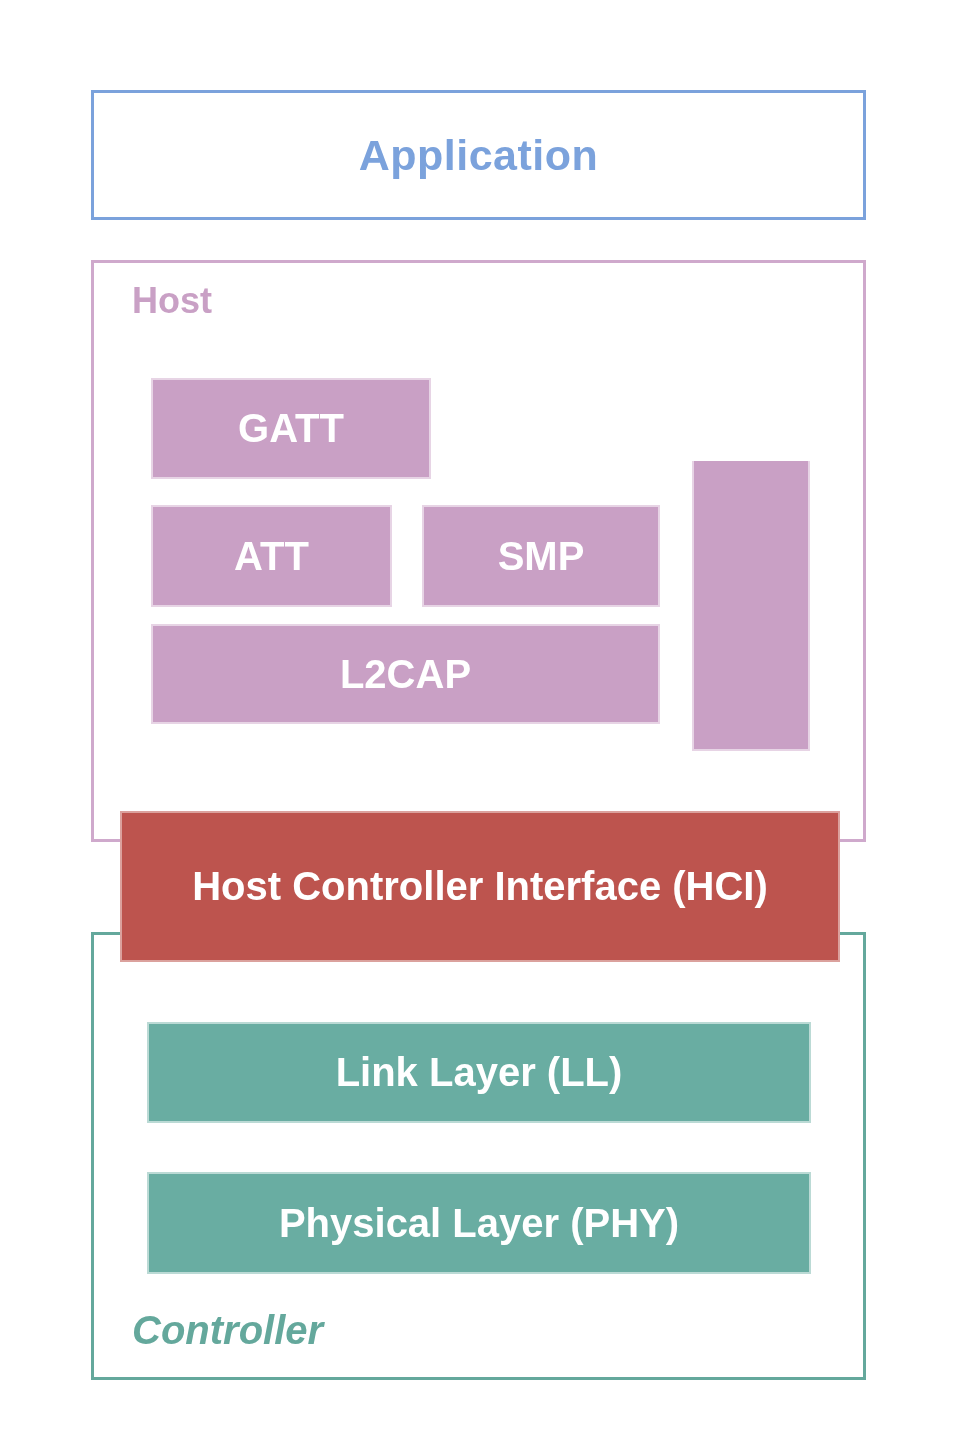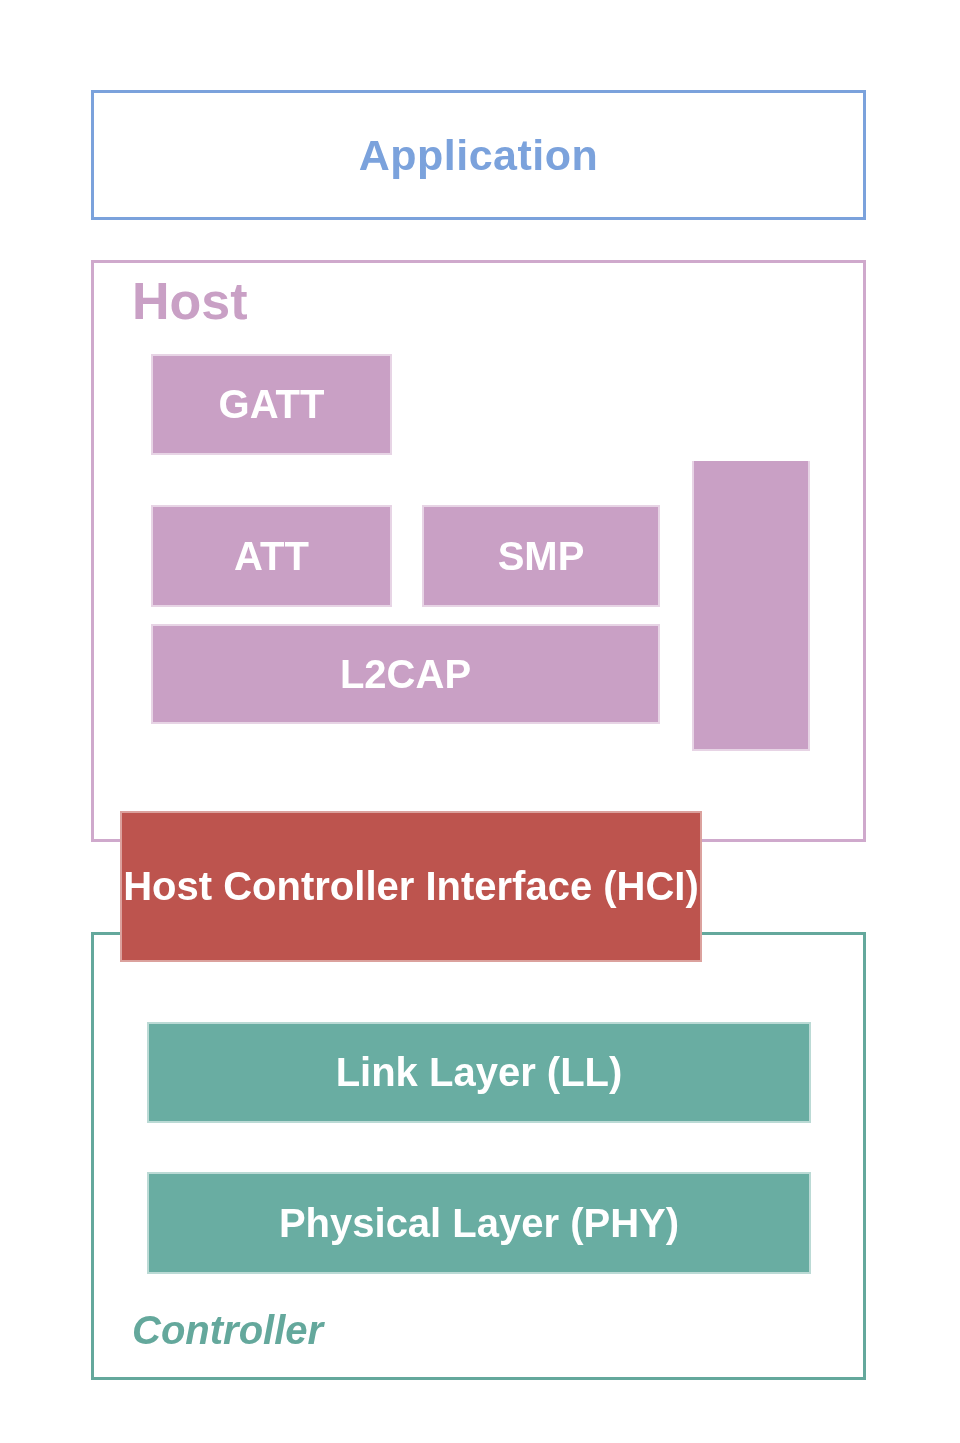--- a/index.html
+++ b/index.html
@@ -32,52 +32,52 @@
     color:var(--blue);
     font-size:43px;font-weight:bold;letter-spacing:0.5px;
   }
   .host-box{
     left:91px;top:260px;width:775px;height:582px;
     border:3px solid var(--mauve-border);
   }
   .host-label{
     left:132px;top:281px;
     color:var(--mauve);
-    font-size:52px;font-weight:bold;line-height:40px;
+    font-size:36px;font-weight:bold;line-height:40px;
   }
   .controller-box{
     left:91px;top:932px;width:775px;height:448px;
     border:3px solid var(--teal-border);
   }
   .controller-label{
     left:132px;top:1310px;
     color:var(--teal-border);
     font-size:40px;font-weight:bold;line-height:40px;font-style:italic;
   }
 
   
   .block{
     display:flex;align-items:center;justify-content:center;
     color:#ffffff;font-size:40px;font-weight:bold;
     border:2px solid var(--edge);
   }
   .mauve{background:var(--mauve);}
   .teal{background:var(--teal);}
 
-  .gatt{left:151px;top:354px;width:241px;height:101px;}
+  .gatt{left:151px;top:378px;width:280px;height:101px;}
   .gap-top{left:422px;top:362px;width:388px;height:101px;}
   
   .gap-strip{left:692px;top:461px;width:118px;height:290px;border-top:none;}
   .gap-top{border-bottom:none;}
   .att{left:151px;top:505px;width:241px;height:102px;}
   .smp{left:422px;top:505px;width:238px;height:102px;}
   .l2cap{left:151px;top:624px;width:509px;height:100px;}
 
   .hci-bar{
-    left:120px;top:811px;width:582px;height:151px;
+    left:120px;top:811px;width:720px;height:151px;
     background:var(--red);
     display:flex;align-items:center;justify-content:center;
     color:#ffffff;font-size:40px;font-weight:bold;
     border:2px solid rgba(255,255,255,0.45);
     z-index:5;
   }
 
   .ll{left:147px;top:1022px;width:664px;height:101px;}
   .phy{left:147px;top:1172px;width:664px;height:102px;}
 </style>

